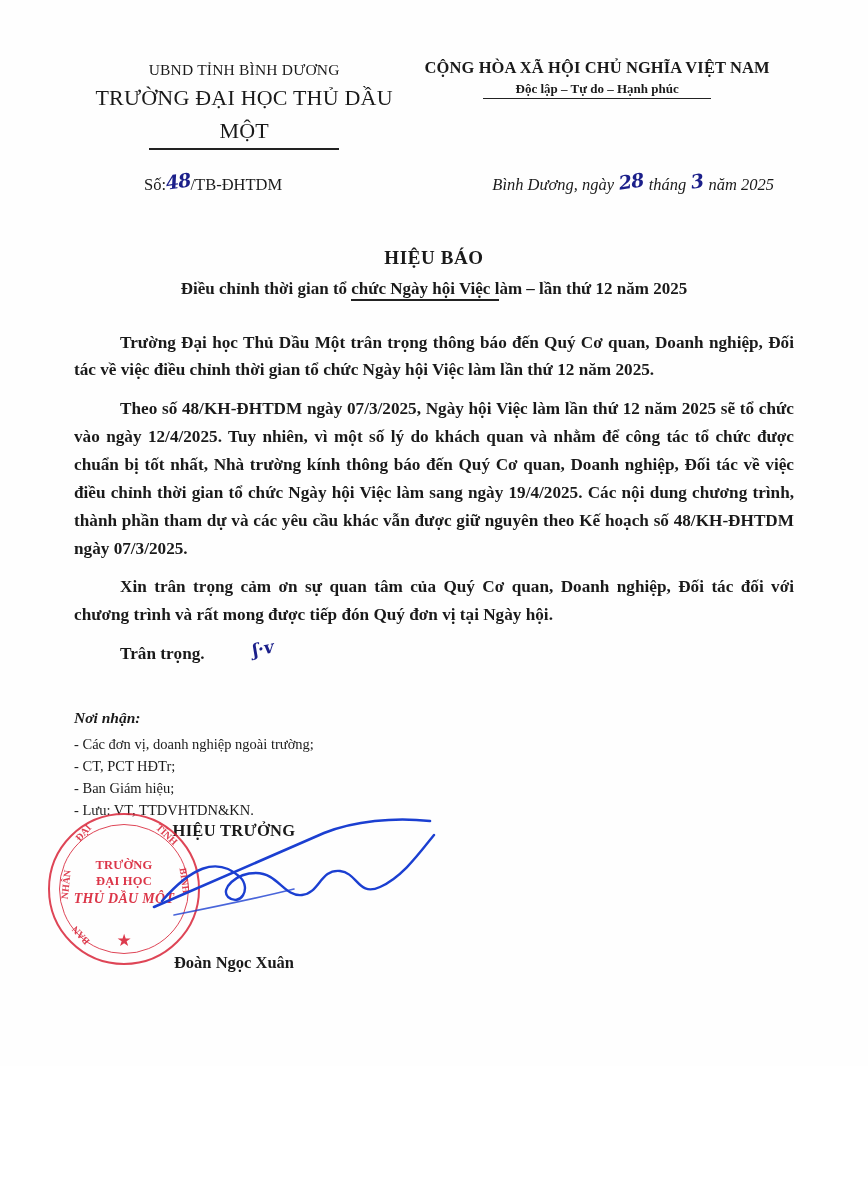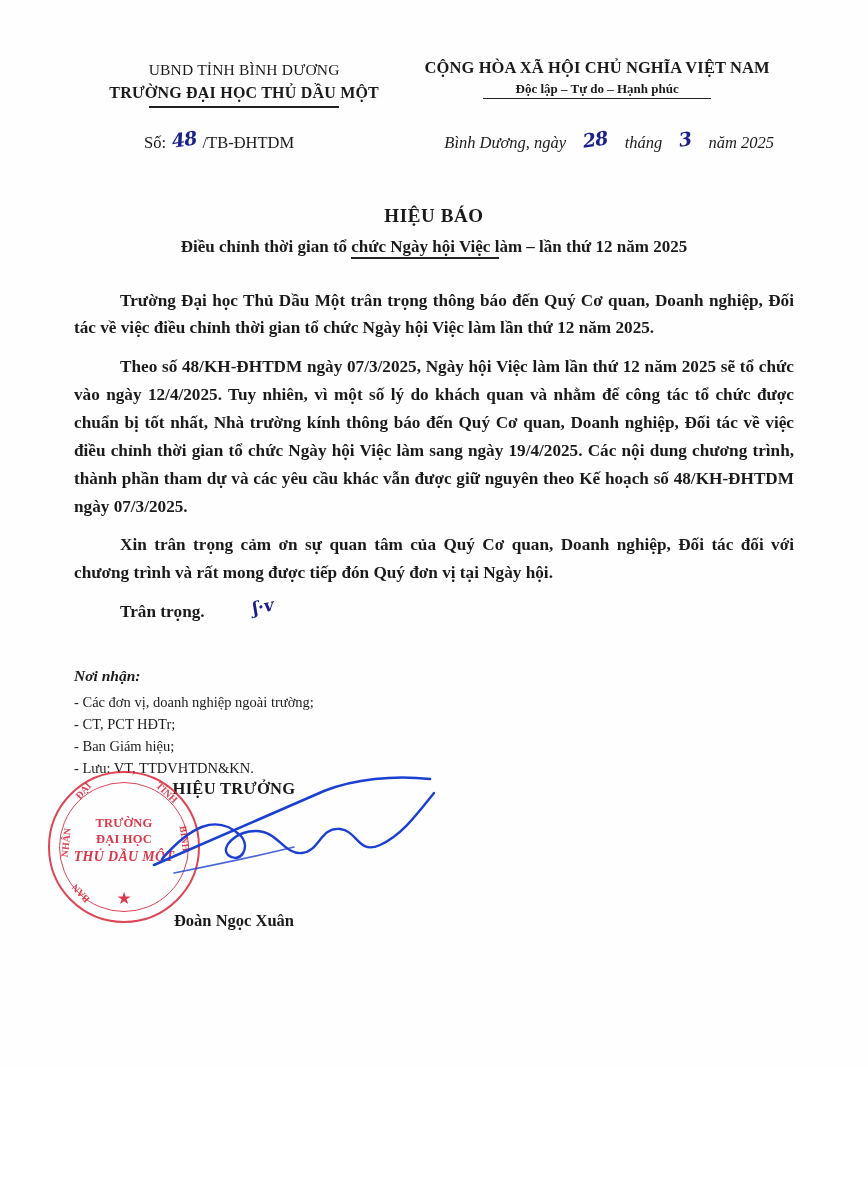--- a/index.html
+++ b/index.html
@@ -40,22 +40,22 @@
   .header-right {
     width: 400px;
     text-align: center;
   }
   .org-line {
     font-size: 15.5px;
     letter-spacing: .2px;
     line-height: 1.5;
   }
   .org-line.bold {
-    font-weight: bold;
-    font-size: 16px;
+    font-weight: normal;
+    font-size: 22px;
   }
   .rule-short {
     width: 228px;
     height: 1.3px;
     background: #222;
     margin: 1px auto 0 auto;
   }
   .rule-left {
     width: 190px;
     height: 1.3px;
@@ -78,39 +78,38 @@
     display: flex;
     justify-content: space-between;
     padding: 22px 72px 0 72px;
     box-sizing: border-box;
   }
   .num {
     padding-left: 72px;
     font-size: 16.5px;
     display: flex;
     align-items: baseline;
-    gap: 6px;
   }
   .handwrite {
     font-family: "DejaVu Serif", serif;
     font-style: italic;
     color: #1b1f8a;
     font-size: 19px;
     font-weight: bold;
     transform: rotate(-8deg) translateY(-2px);
     display: inline-block;
     letter-spacing: -1px;
   }
   .datearea {
     font-style: italic;
     font-size: 16.5px;
     padding-right: 22px;
     display: flex;
     align-items: baseline;
-    gap: 17px;
+    gap: 5px;
   }
 
   
   .title-block {
     text-align: center;
     margin-top: 52px;
   }
   .title-main {
     font-weight: bold;
     font-size: 19px;

